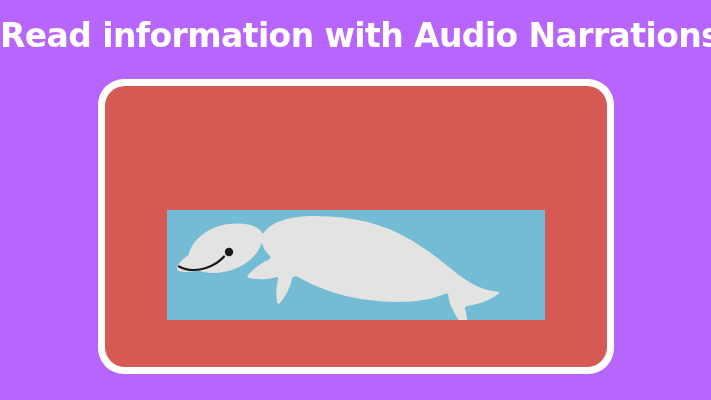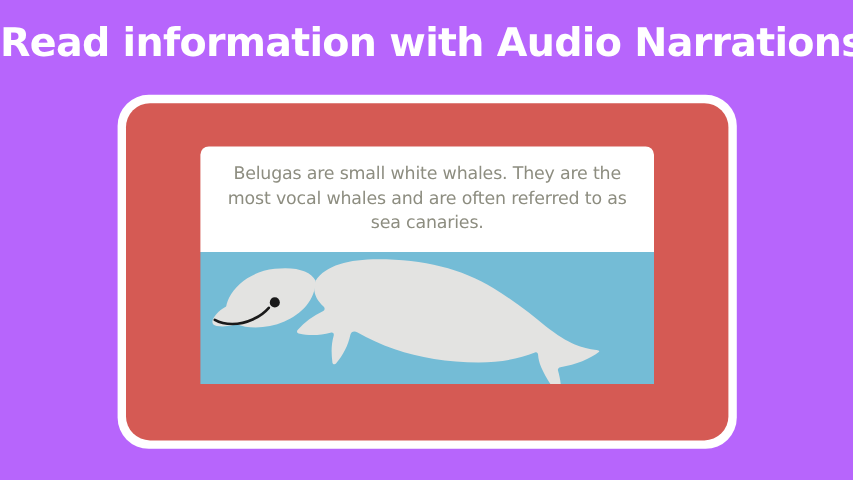--- a/index.html
+++ b/index.html
@@ -113,23 +113,20 @@
 <body>
 
 <div id="slide">
 
   <div id="heading">Read information with Audio Narrations</div>
 
   <div id="card-frame">
 
     <div id="card-body">
 
-      <div id="info-panel">
-        <div id="info-text">Belugas are small white whales. They are the most vocal whales and are often referred to as sea canaries.</div>
-      </div>
 
       <div id="illustration-panel">
         <svg id="whale-svg" viewBox="0 0 378 110" xmlns="http://www.w3.org/2000/svg">
           <g>
 
             <path fill="#e3e3e1" d="M96,24
                      C104,11 124,6 148,6
                      C186,6 218,14 244,30
                      C262,41 276,52 288,62
                      C297,69 305,74 312,77

